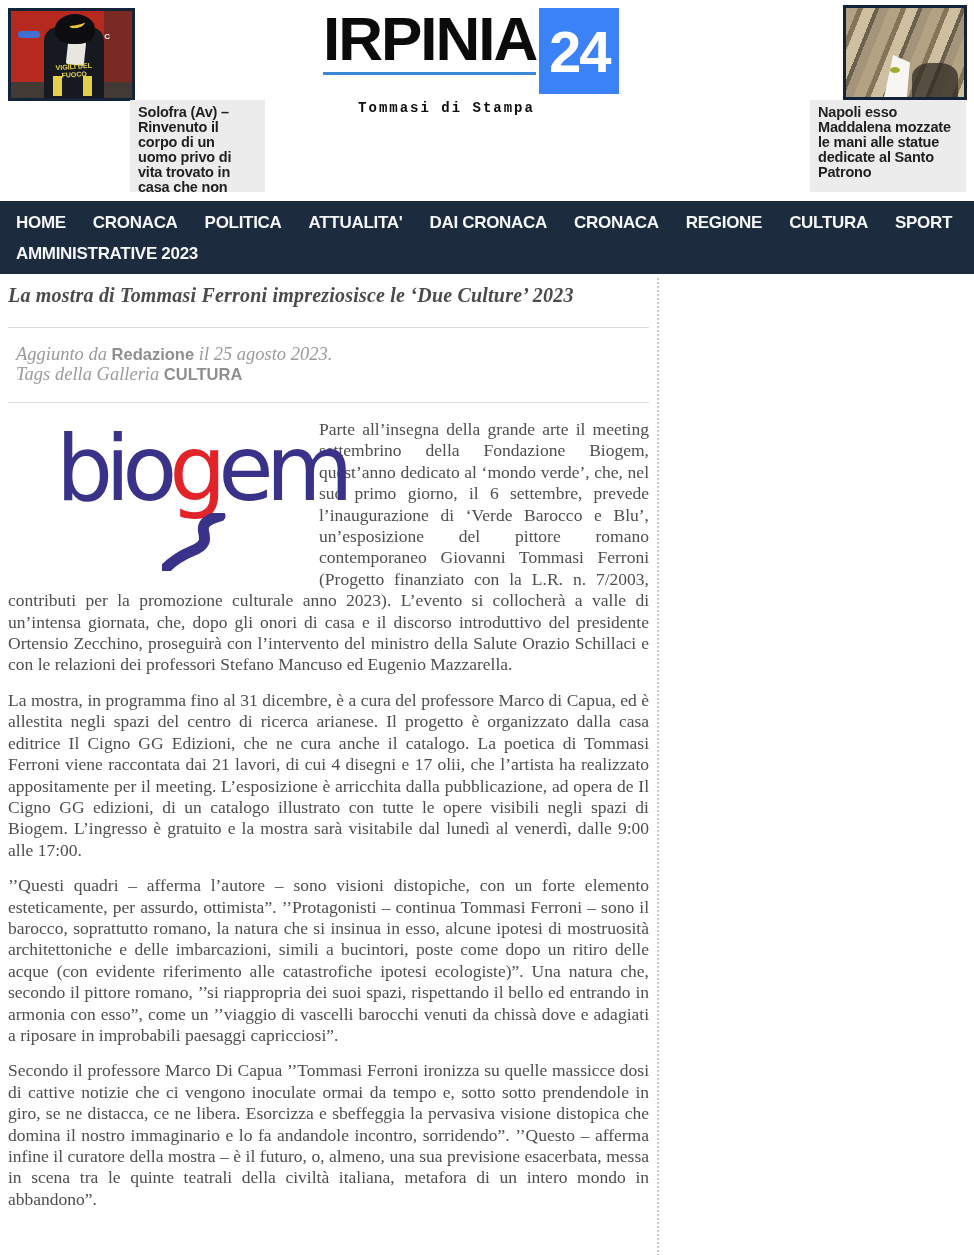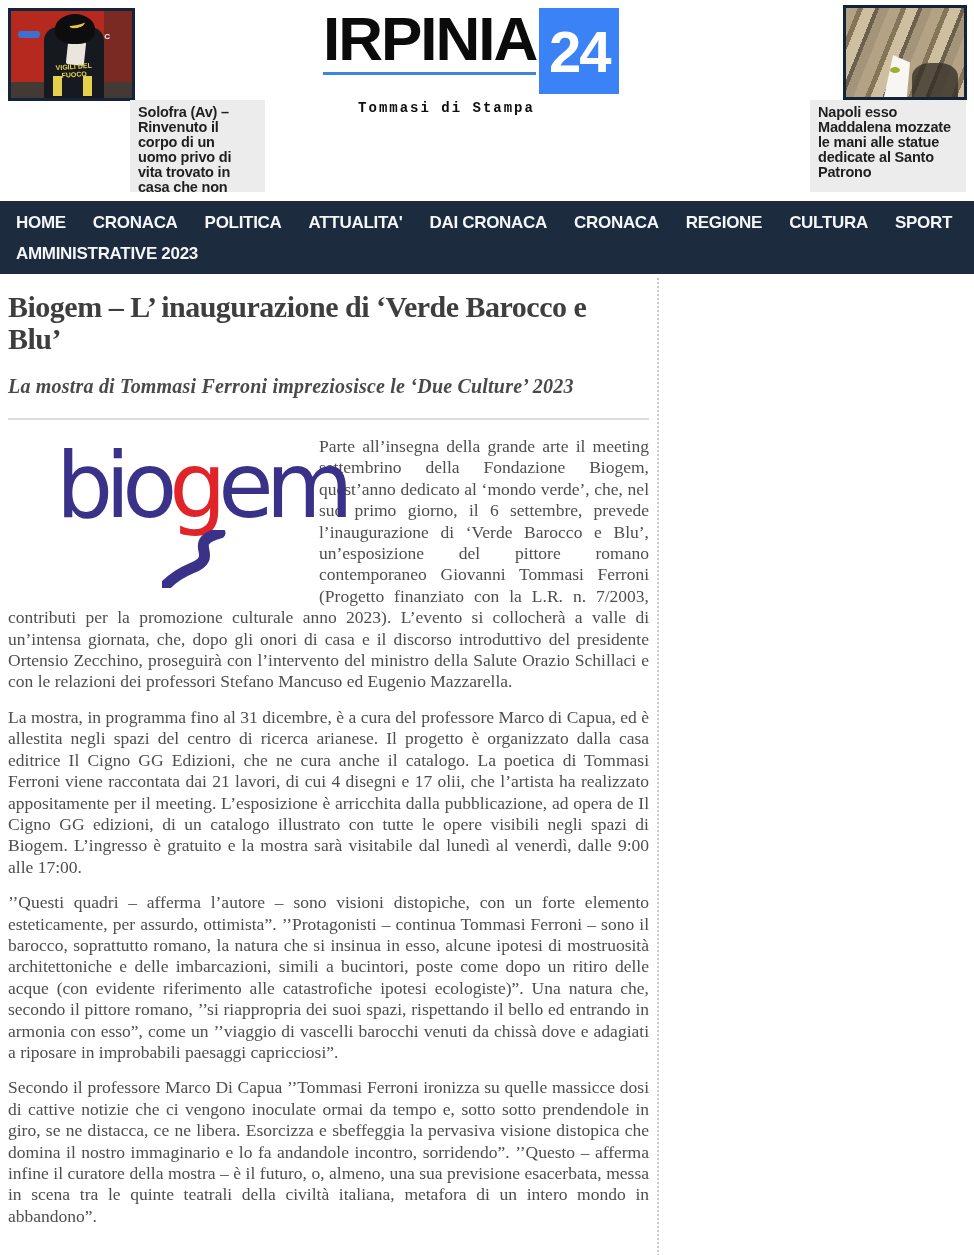--- a/index.html
+++ b/index.html
@@ -160,24 +160,30 @@
     </div>
   <div class="nav-row">
       <a class="nav-item" href="#">AMMINISTRATIVE 2023</a>
     </div>
 </div>
 
 <div class="main">
   <div class="vline"></div>
 
   <div class="content">
-    <h1 class="title">Biogem – L’ inaugurazione di ‘Verde Barocco e Blu’</h1>
     <h2 class="subtitle">La mostra di Tommasi Ferroni impreziosisce le ‘Due Culture’ 2023</h2>
 
     <hr class="rule">
+    <div class="byline">
+      <span>Aggiunto da</span>
+      <span class="strong">Redazione</span>
+      <span>il 25 agosto 2023.</span><br>
+      <span>Tags della Galleria</span>
+      <span class="strong">CULTURA</span>
+    </div>
     <hr class="rule">
 
     <div class="article">
       <div class="biogem-logo">
         <span class="txt">
           <span class="blue">bio</span><span class="red">g</span><span class="blue">em</span>
         </span>
         <svg class="biogem-swirl" width="66" height="58" viewBox="0 0 66 58">
           <path d="M58 3 C 22 13, 60 26, 30 38 C 18 43, 10 49, 4 55" fill="none" stroke="#3a3189" stroke-width="11" stroke-linecap="round"></path>
         </svg>

